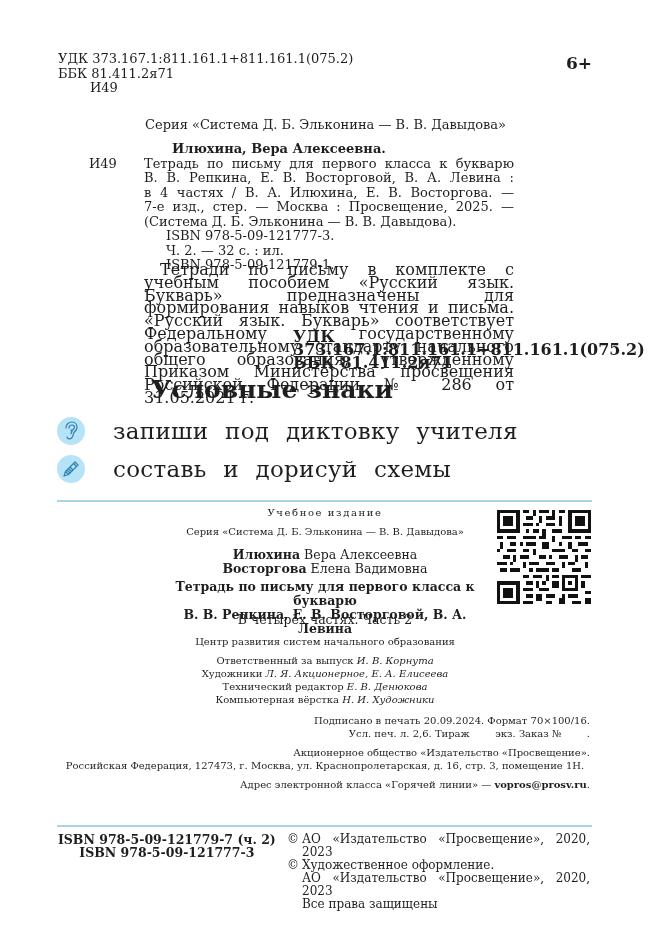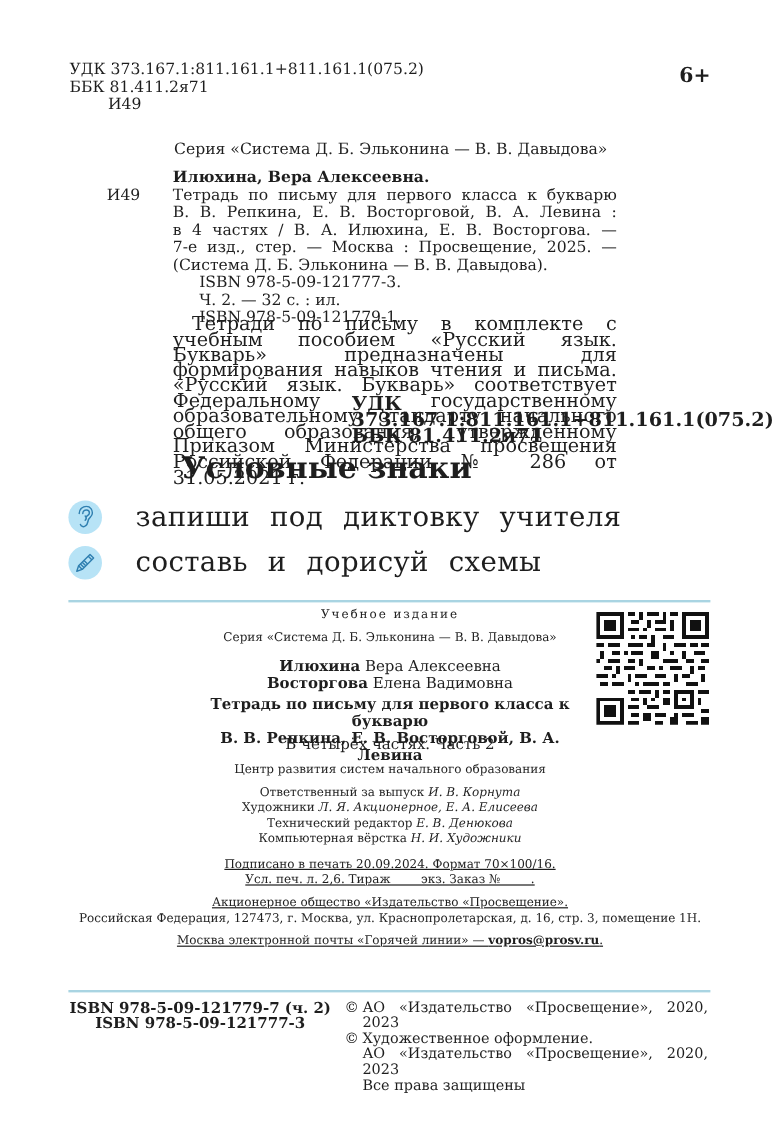--- a/index.html
+++ b/index.html
@@ -38,41 +38,41 @@
 
   .divider { height: 2px; background: #a9d4e2; }
   #divider-1 { left: 57px; top: 500px; width: 535px; }
   #divider-2 { left: 57px; top: 825px; width: 535px; }
 
   .imprint-line { left: 170px; width: 310px; text-align: center; }
   #imprint-type { letter-spacing: 1.6px; }
 
   #qr { left: 497px; top: 510px; width: 94px; height: 94px; }
 
-  .bottom-line { left: 60px; width: 530px; text-align: center; text-decoration: underline; }
+  .bottom-line { left: 60px; width: 530px; text-align: right; }
 
   #isbn-block { left: 58px; top: 833px; font-size: 12.5px; line-height: 13px; text-align: center; }
   #copy-block { left: 287px; top: 833px; width: 303px; font-size: 12px; line-height: 13px; }
   .copy-row { display: flex; }
   .copy-sym { width: 15px; flex: none; }
   .copy-text { flex: 1; }
 </style>
 </head>
 <body>
 
 <div id="udk-top" class="abs t13">
   <div>УДК 373.167.1:811.161.1+811.161.1(075.2)</div>
   <div>ББК 81.411.2я71</div>
   <div style="padding-left:32px">И49</div>
 </div>
 <div id="age" class="abs">6+</div>
 <div id="series-top" class="abs t13">Серия «Система Д. Б. Эльконина — В. В. Давыдова»</div>
 
 <div id="cat-block" class="abs t13">
-  <div class="bold" style="margin-left:55px">Илюхина, Вера Алексеевна.</div>
+  <div class="bold" style="margin-left:83px">Илюхина, Вера Алексеевна.</div>
   <div style="display:flex">
     <div style="width:55px;flex:none">И49</div>
     <div style="width:370px">
       <div class="justify">Тетрадь по письму для первого класса к букварю</div>
       <div class="justify">В. В. Репкина, Е. В. Восторговой, В. А. Левина :</div>
       <div class="justify">в 4 частях / В. А. Илюхина, Е. В. Восторгова. —</div>
       <div class="justify">7-е изд., стер. — Москва : Просвещение, 2025. —</div>
       <div>(Система Д. Б. Эльконина — В. В. Давыдова).</div>
       <div class="indent2">ISBN 978-5-09-121777-3.</div>
       <div class="indent2">Ч. 2. — 32 с. : ил.</div>
@@ -156,21 +156,21 @@
     <path d="M8 24h3v1h-3z M13 24h3v1h-3z M20 26h1v1h-1z M22 26h3v1h-3z M27 25h2v1h-2z"></path>
     <path d="M9 26h2v1h-2z M12 26h2v2h-2z M15 26h3v1h-3z M19 27h2v2h-2z M23 28h3v1h-3z M8 28h3v1h-3z M15 28h2v1h-2z M27 27h2v2h-2z"></path>
   </g>
 </svg>
 
 <div class="abs bottom-line t105" style="top:714px">Подписано в печать 20.09.2024. Формат 70×100/16.</div>
 <div class="abs bottom-line t105" style="top:727px;white-space:pre">Усл. печ. л. 2,6. Тираж        экз. Заказ №        .</div>
 <div class="abs bottom-line t105" style="top:746px">Акционерное общество «Издательство «Просвещение».</div>
 <div class="abs t105 center" style="top:759px;left:40px;width:570px">Российская Федерация, 127473, г. Москва, ул. Краснопролетарская, д. 16, стр. 3, помещение 1Н.</div>
 <div class="abs bottom-line t105" style="top:778px">
-  <span>Москва электронной почты «Горячей линии» — </span><b>vopros@prosv.ru</b><span>.</span>
+  <span>Адрес электронной класса «Горячей линии» — </span><b>vopros@prosv.ru</b><span>.</span>
 </div>
 
 <div id="divider-2" class="abs divider"></div>
 
 <div id="isbn-block" class="abs bold">
   <div>ISBN 978-5-09-121779-7 (ч. 2)</div>
   <div>ISBN 978-5-09-121777-3</div>
 </div>
 
 <div id="copy-block" class="abs">

